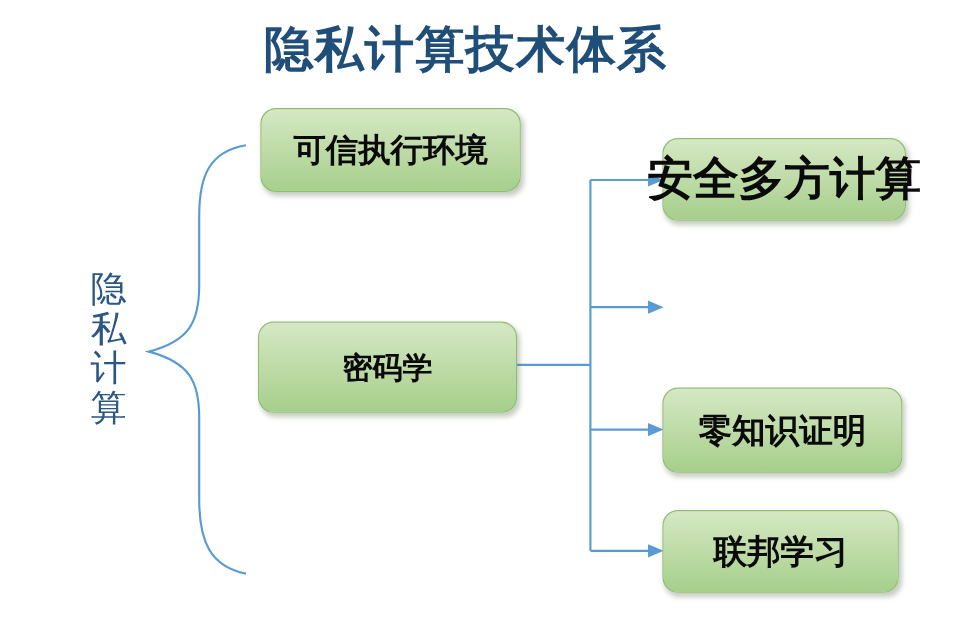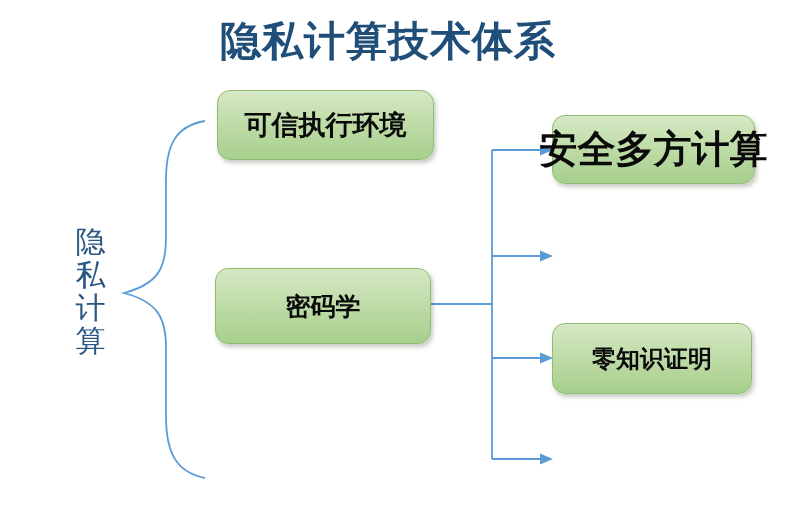--- a/index.html
+++ b/index.html
@@ -84,16 +84,17 @@
   </svg>
 
   <div class="node" style="left:217px;top:90px;width:215px;height:68px;font-size:27px">可信执行环境</div>
 
   <div class="node" style="left:215px;top:268px;width:214px;height:74px;font-size:25px">密码学</div>
 
 
   <div class="node" style="left:552px;top:115px;width:201px;height:67px;font-size:38px">安全多方计算</div>
 
 
-  <div class="node" style="left:552px;top:323px;width:198px;height:69px;font-size:24px">零知识证明</div>
+  <div class="node" style="left:552px;top:323px;width:198px;height:69px;font-size:28px">零知识证明</div>
 
+  <div class="node" style="left:552px;top:425px;width:195px;height:67px;font-size:28px">联邦学习</div>
 
 </div>
 
 </body></html>

